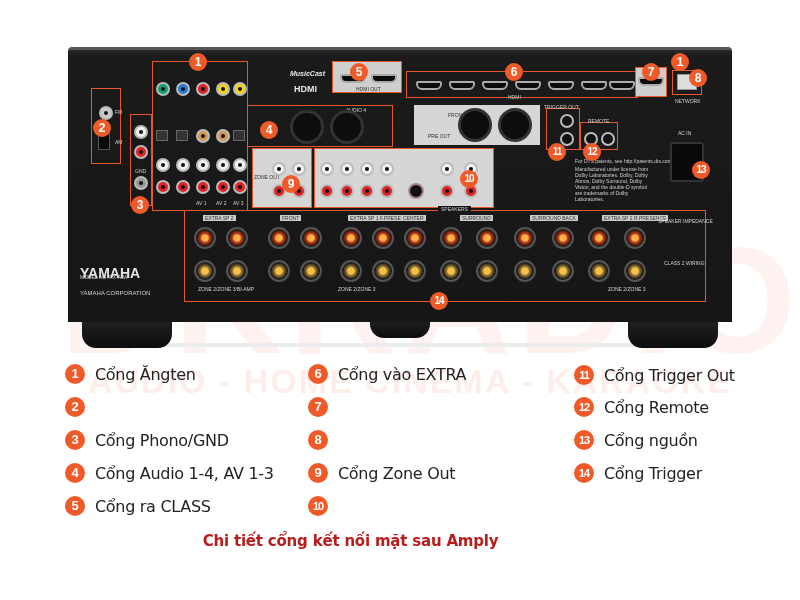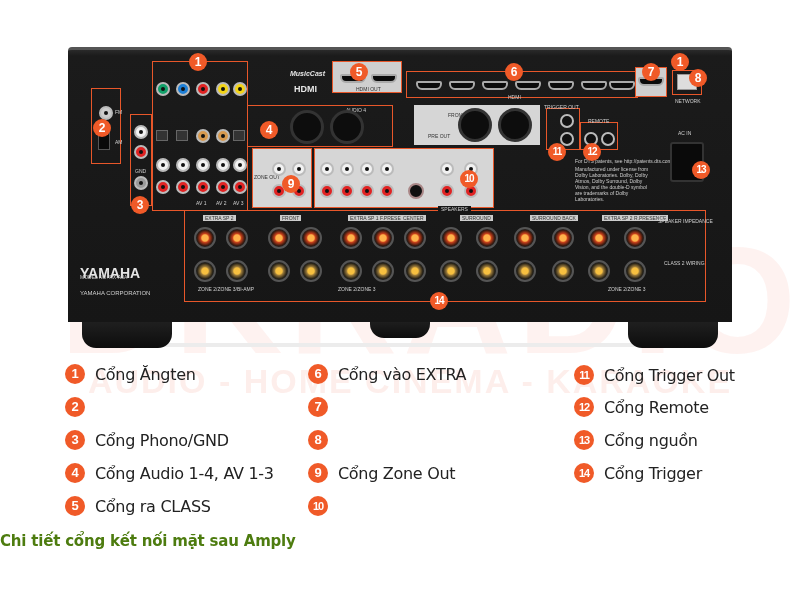--- a/index.html
+++ b/index.html
@@ -39,22 +39,22 @@
     color: #fff; font: bold 12px "Liberation Sans", sans-serif; text-align: center; line-height: 18px; z-index: 3; }
   .badge.two { font-size: 10px; letter-spacing: -1px; }
 
   
   .legend-item { position: absolute; display: flex; align-items: center; z-index: 2; }
   .legend-num { width: 20px; height: 20px; border-radius: 50%; background: #f05a28; color: #fff;
     font: bold 13px "Liberation Sans", sans-serif; text-align: center; line-height: 20px; margin-right: 10px; flex: none; }
   .legend-num.two { font-size: 11px; letter-spacing: -1px; }
   .legend-label { font: 16px "DejaVu Sans", sans-serif; color: #222; white-space: nowrap; letter-spacing: -0.3px; }
 
-  .caption { position: absolute; left: 0; top: 532px; width: 701px; 
-    color: #4d7c0f; font: bold 15px "DejaVu Sans", sans-serif; letter-spacing: -0.2px; z-index: 2; }
+  .caption { position: absolute; left: 0; top: 532px; width: 701px; text-align: center;
+    color: #b91c1c; font: bold 15px "DejaVu Sans", sans-serif; letter-spacing: -0.2px; z-index: 2; }
 </style>
 </head>
 <body>
 
 <div class="wm-big">DKRADIO</div>
 <div class="wm-sub">AUDIO - HOME CINEMA - KARAOKE</div>
 
 <div class="feet" style="left:82px;width:90px;"></div>
 <div class="feet" style="left:370px;width:60px;height:20px;"></div>
 <div class="feet" style="left:628px;width:90px;"></div>

